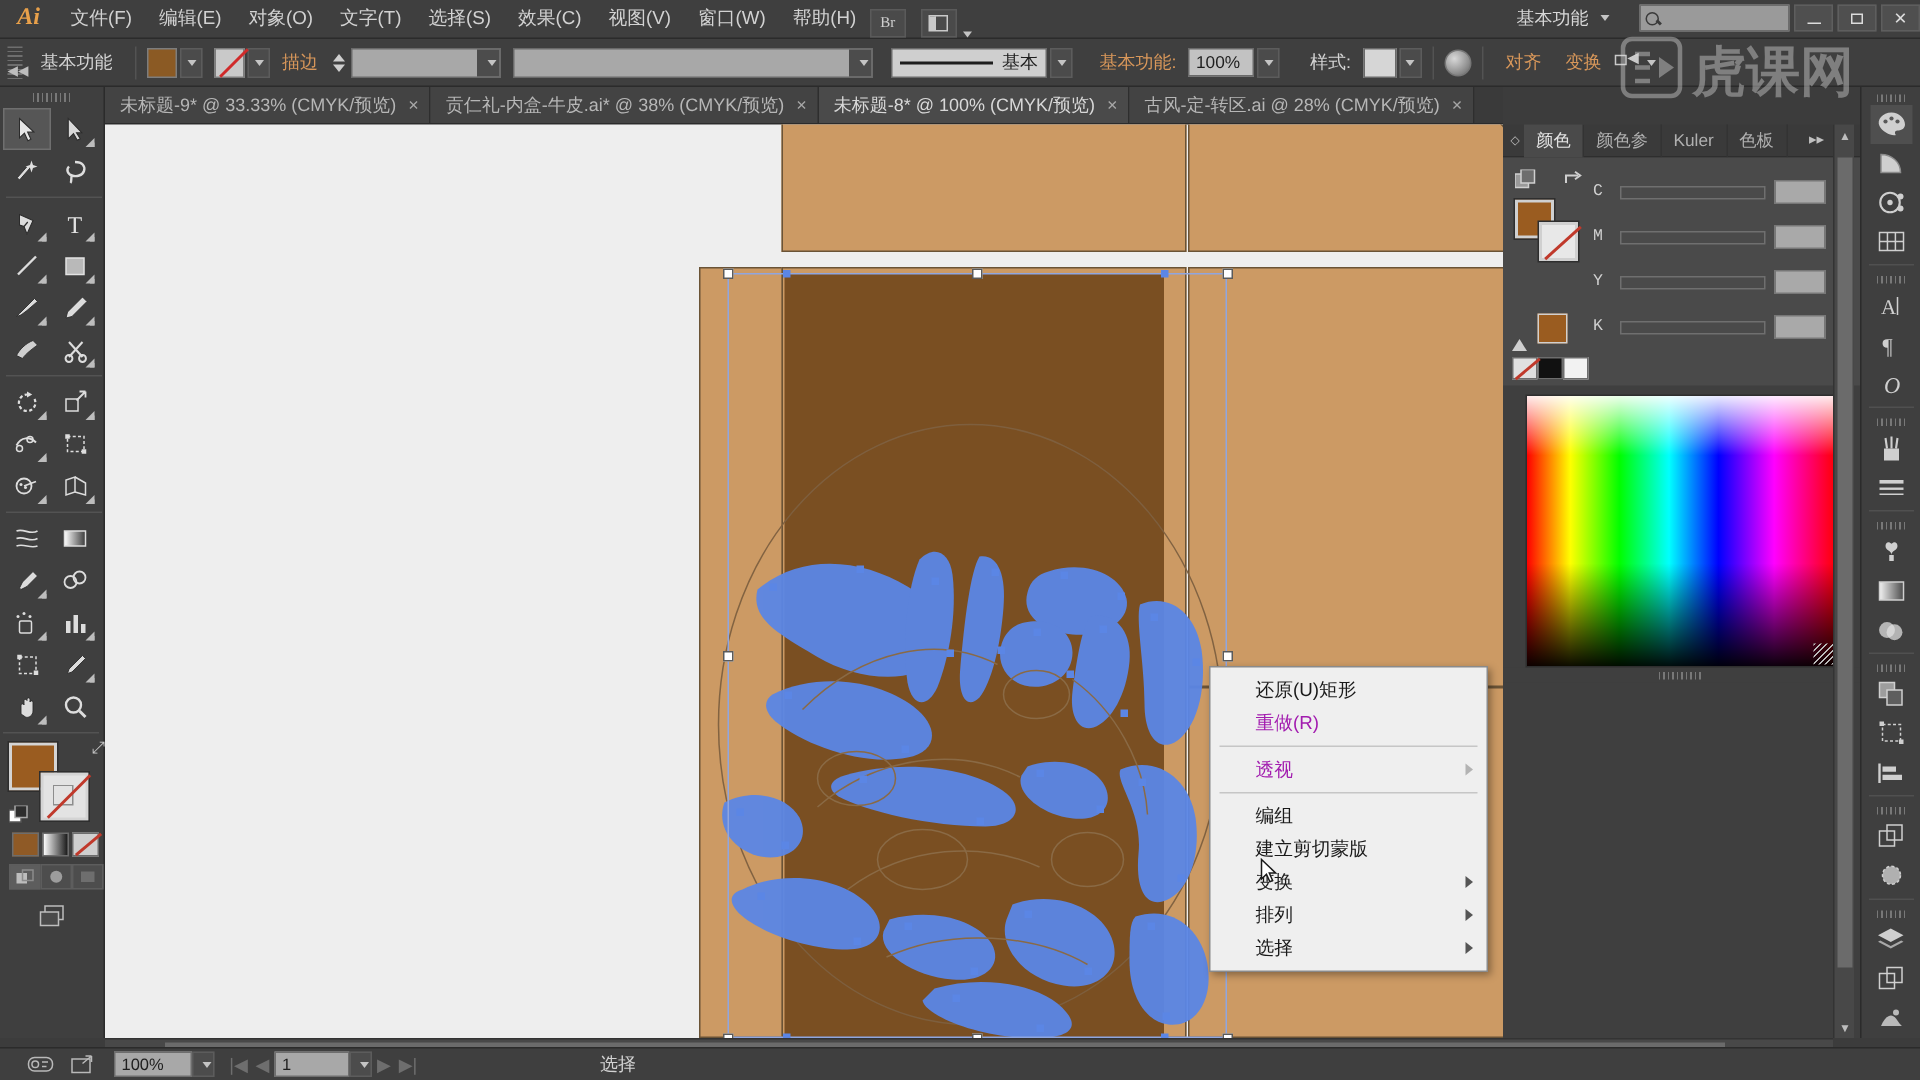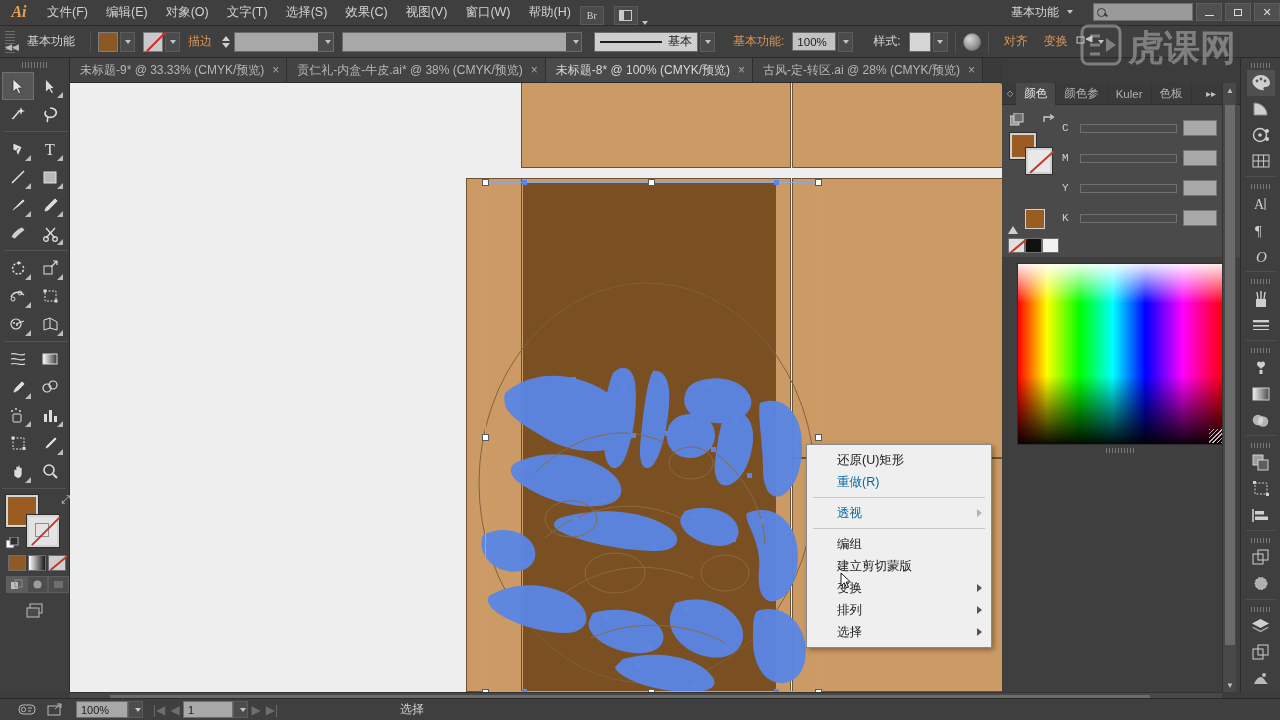--- a/index.html
+++ b/index.html
@@ -152,21 +152,21 @@
   
   .selbox{position:absolute;border:1px solid #8fa6e0;}
   .handle{position:absolute;width:7px;height:7px;background:#fff;border:1px solid #5a5a5a;}
   .anchorpt{position:absolute;width:5px;height:5px;background:#5b86e5;}
 
   
   .ctxmenu{position:absolute;left:806px;top:444px;width:186px;background:#efefef;
      border:1px solid #8a8a8a;box-shadow:2px 2px 5px rgba(0,0,0,.35);padding:4px 0;
      color:#1a1a1a;font-size:12.5px;z-index:40;}
   .ctxitem{height:22px;display:flex;align-items:center;padding:0 10px 0 30px;position:relative;}
-  .ctxitem.disabled{color:#0369a1;}
+  .ctxitem.disabled{color:#a21caf;}
   .ctxitem .subarrow{position:absolute;right:9px;width:0;height:0;
      border-top:4px solid transparent;border-bottom:4px solid transparent;border-left:5px solid #555;}
   .ctxitem.disabled .subarrow{border-left-color:#b3b3b3;}
   .ctxsep{height:1px;background:#c6c6c6;margin:4px 6px;}
   .cursor-arrow{position:absolute;left:840px;top:572px;width:12px;height:18px;z-index:60;}
 
   
   .rightpanels{position:absolute;left:1002px;top:83px;width:238px;height:609px;
      background:#3f3f3f;}
   .paneltabs{display:flex;align-items:center;height:22px;background:#3a3a3a;

